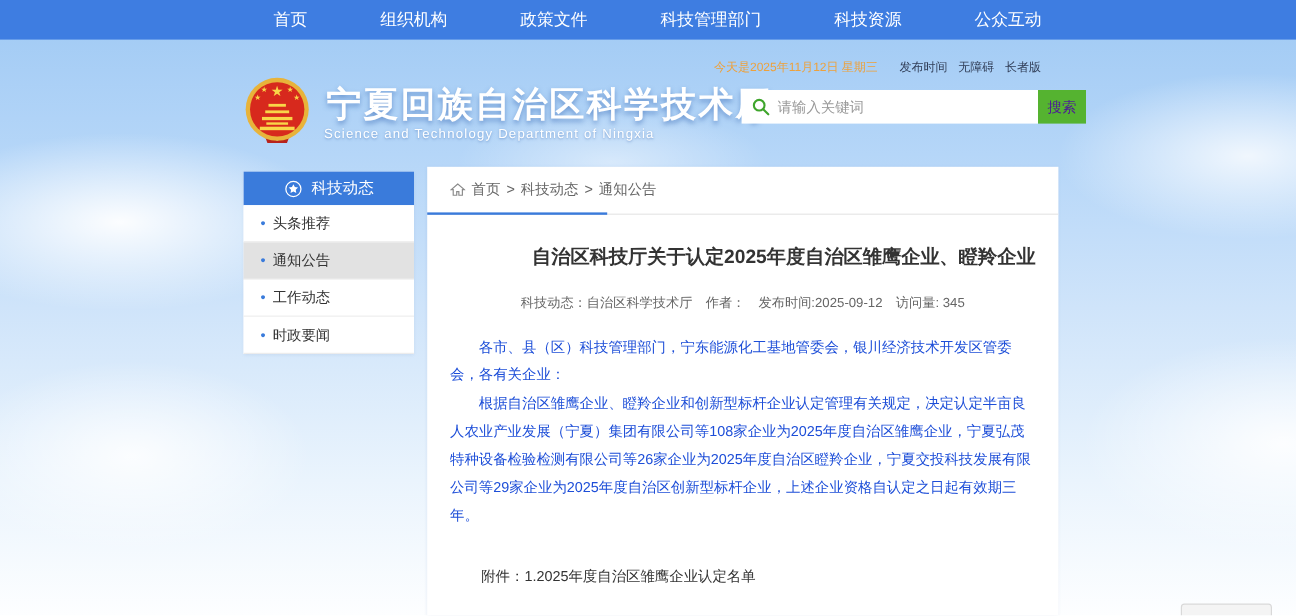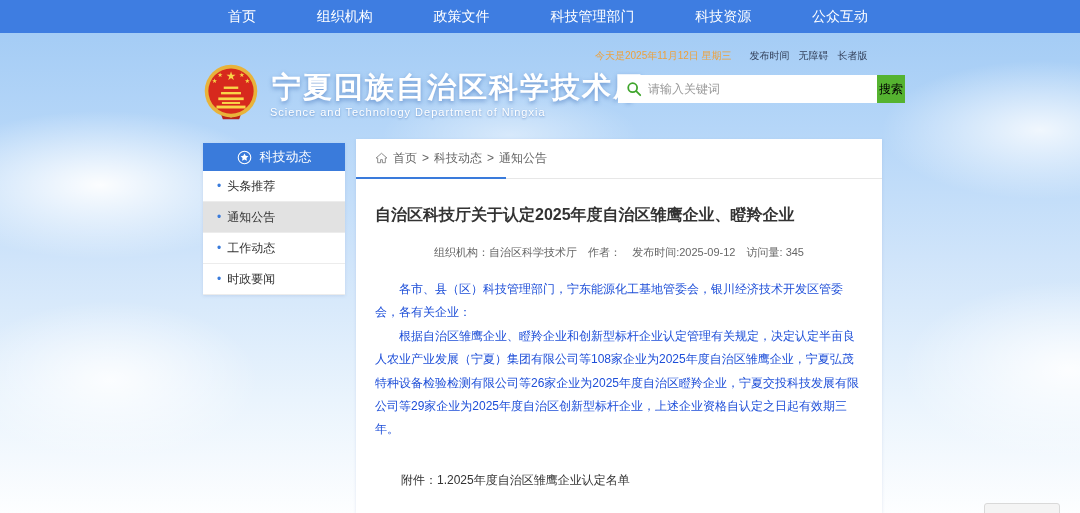--- a/index.html
+++ b/index.html
@@ -26,39 +26,39 @@
   .header-meta { position:absolute; left:595px; top:49px; width:285px; display:flex; align-items:center;
     font-size:10px; white-space:nowrap; }
   .date-text { color:#eda13c; margin-right:18px; }
   .header-link { color:#33405a; margin-right:9px; cursor:pointer; }
   .searchbar { position:absolute; left:618px; top:75px; width:287px; height:28px; display:flex; }
   .search-box { flex:1; background:#fff; border:none; display:flex; align-items:center; padding:0 8px; }
   .search-box svg { flex:0 0 auto; margin-right:6px; }
   .search-input { border:none; outline:none; flex:1; font-size:12px; color:#333;
     font-family:"Liberation Sans","DejaVu Sans",sans-serif; }
   .search-input::placeholder { color:#999; }
-  .search-btn { width:28px; background:#55b330; color:#000000; font-size:12px; border:none; cursor:pointer;
+  .search-btn { width:40px; background:#55b330; color:#4c1d95; font-size:12px; border:none; cursor:pointer;
     font-family:Liberation Sans, sans-serif; }
   
   .sidebar { position:absolute; left:203px; top:143px; width:142px; background:#fff;
     box-shadow:0 1px 3px rgba(100,130,180,.18); }
   .sidebar-head { height:28px; background:#3a7bdb; color:#fff; display:flex; align-items:center;
     justify-content:center; gap:8px; font-size:13px; }
   .side-item { height:31px; display:flex; align-items:center; padding-left:14px; font-size:12px;
     color:#333; border-bottom:1px solid #ececec; cursor:pointer; background:#fff; }
   .side-item .dot { color:#3a7bdb; margin-right:6px; font-size:12px; }
   .side-item.active { background:#e2e2e2; }
   
   .main-panel { position:absolute; left:356px; top:139px; width:526px; height:374px; background:#fff;
     box-shadow:0 1px 3px rgba(100,130,180,.18); padding:0 19px; }
   .breadcrumb { height:38px; display:flex; align-items:center; gap:5px; font-size:12px; color:#666; }
   .breadcrumb .crumb { cursor:pointer; }
   .bc-line { position:relative; height:2px; margin:0 -19px; border-bottom:1px solid #e7e7e7; }
   .bc-line .blue-seg { position:absolute; left:0; top:0; width:150px; height:2px; background:#3a7bdb; }
-  .article-title { margin-top:22px; text-align:left; font-size:16px; font-weight:bold; color:#333;
+  .article-title { margin-top:22px; text-align:right; font-size:16px; font-weight:bold; color:#333;
     line-height:1.75; }
   .article-meta { margin-top:16px; text-align:center; font-size:11px; color:#666; }
   .article-meta span { margin:0 4px; }
   .article-body { margin-top:18px; font-size:12px; color:#1d4ed8; line-height:1.95; }
   .article-body p { text-indent:2em; }
   .attachments { margin-top:26px; margin-left:26px; display:flex; font-size:12px; color:#333; line-height:2; }
   .attach-items div { cursor:pointer; }
   
   .float-widget { position:absolute; left:984px; top:503px; width:76px; height:14px; background:#f4f4f4;
     border:1px solid #d9d9d9; border-radius:3px; }
@@ -162,21 +162,21 @@
     </div>
     <div class="bc-line">
       <div class="blue-seg"></div>
     </div>
 
     <div class="article-title">
       <div>自治区科技厅关于认定2025年度自治区雏鹰企业、瞪羚企业</div>
     </div>
 
     <div class="article-meta">
-      <span>组织机构：自治区科学技术厅</span>
+      <span>科技动态：自治区科学技术厅</span>
       <span>作者：</span>
       <span>发布时间:2025-09-12</span>
       <span>访问量: 345</span>
     </div>
 
     <div class="article-body">
       <p>各市、县（区）科技管理部门，宁东能源化工基地管委会，银川经济技术开发区管委会，各有关企业：</p>
       <p>根据自治区雏鹰企业、瞪羚企业和创新型标杆企业认定管理有关规定，决定认定半亩良人农业产业发展（宁夏）集团有限公司等108家企业为2025年度自治区雏鹰企业，宁夏弘茂特种设备检验检测有限公司等26家企业为2025年度自治区瞪羚企业，宁夏交投科技发展有限公司等29家企业为2025年度自治区创新型标杆企业，上述企业资格自认定之日起有效期三年。</p>
     </div>
 

